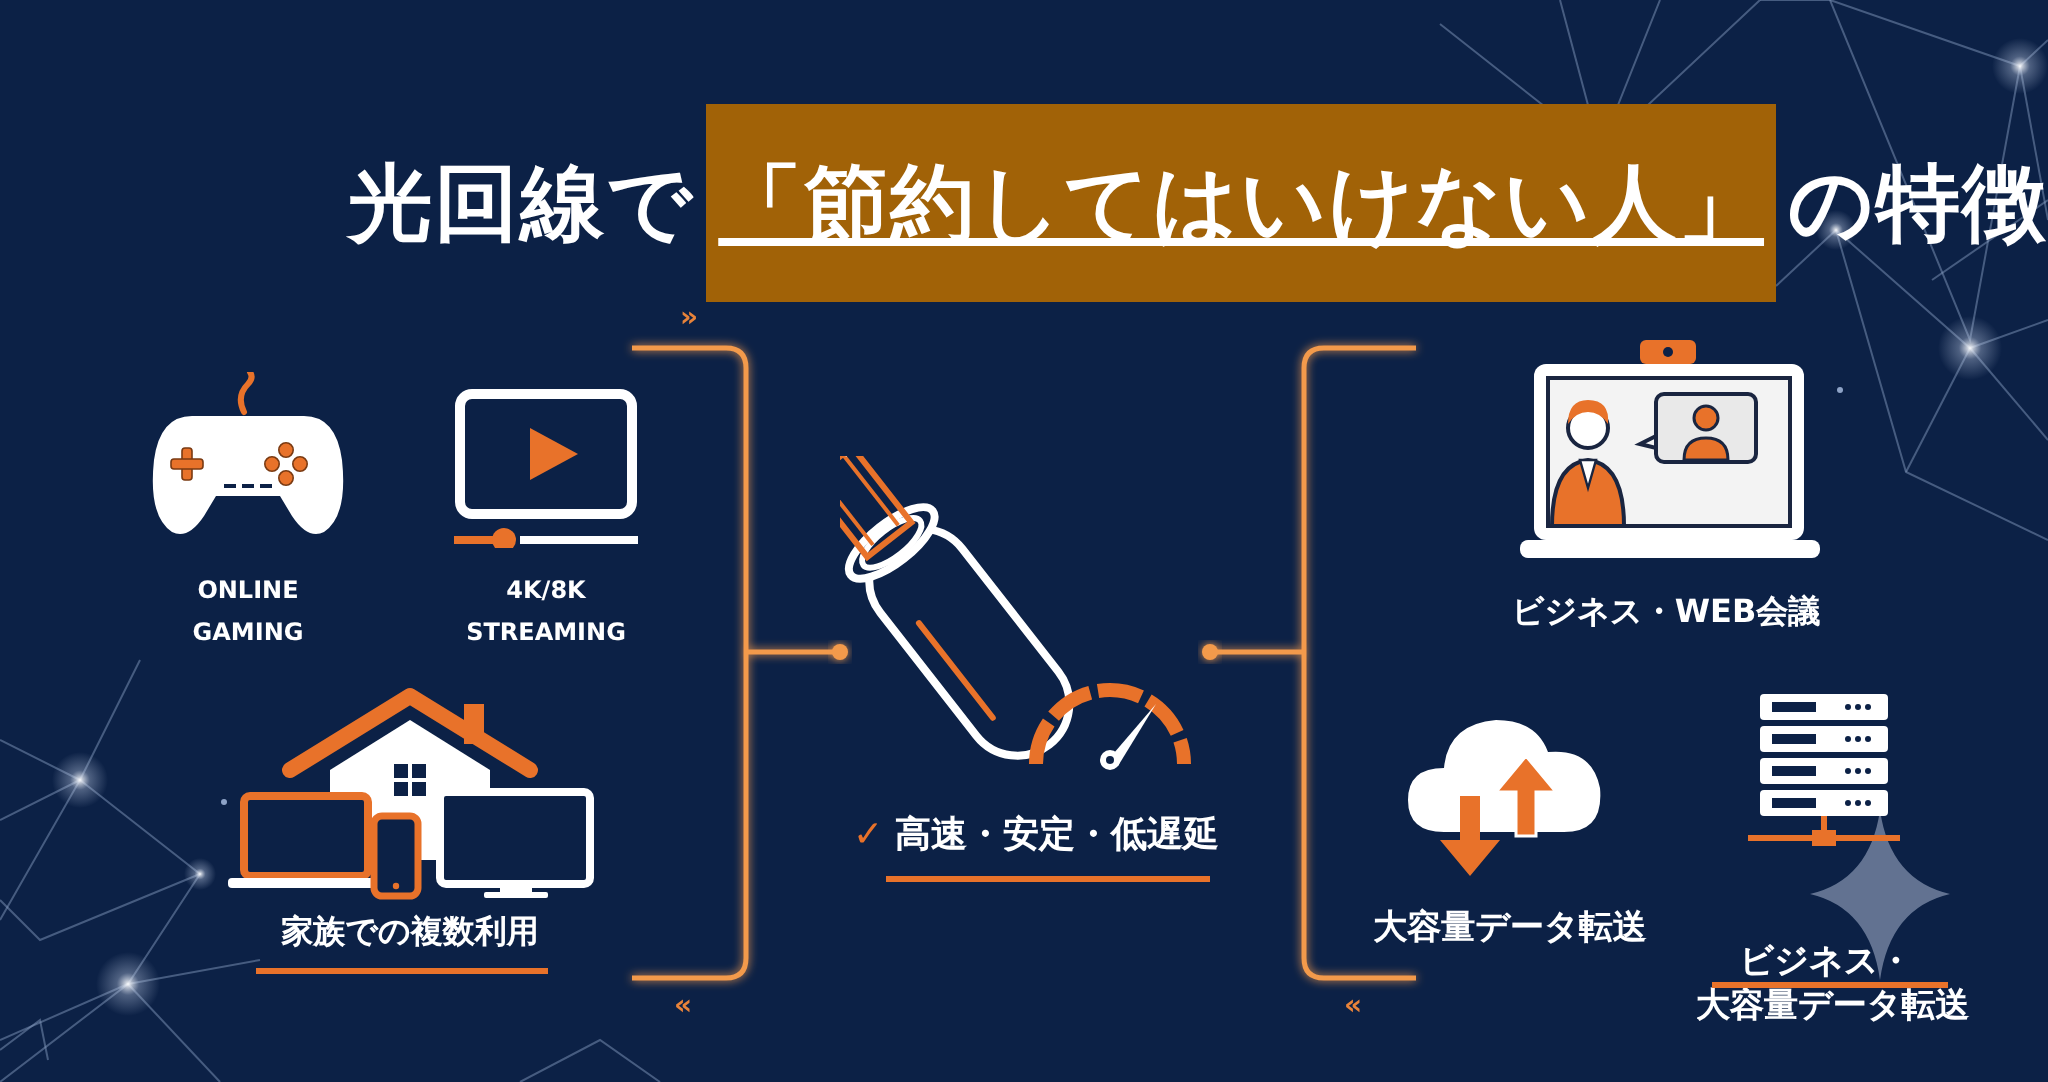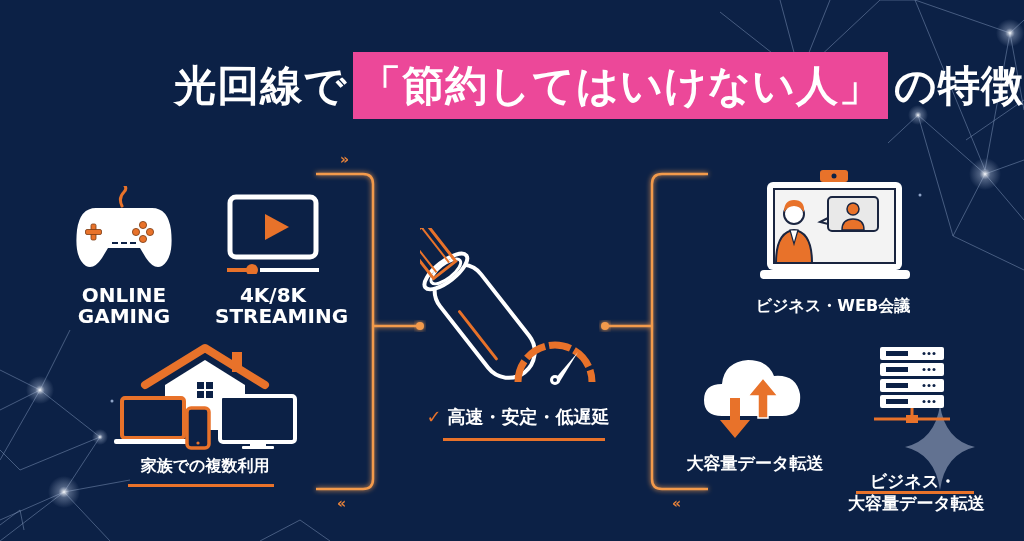--- a/index.html
+++ b/index.html
@@ -11,29 +11,29 @@
       position: relative;
     }
     .bg { position: absolute; inset: 0; z-index: 0; }
     .title {
       position: absolute; left: 0; top: 52px; width: 1024px;
       display: flex; align-items: center; justify-content: flex-end;
       font-weight: bold; font-size: 42px; letter-spacing: 1px;
       z-index: 2;
     }
     .title .hl {
-      background: #ec4899; padding: 0 6px; margin: 0 6px;
-      height: 67px; display: inline-flex; align-items: center;
+      background: #a16207; padding: 16px 6px; margin: 0 6px;
+      height: 67px; display: inline-flex; align-items: center; text-decoration: underline;
     }
     .abs { position: absolute; z-index: 2; }
     .lbl {
       position: absolute; font-weight: bold; color: #fff;
       text-align: center; white-space: nowrap; z-index: 3;
     }
-    .en { font-size: 20px; line-height: 21px; }
+    .en { font-size: 12px; line-height: 21px; }
     .jp { font-size: 16px; }
     .uline { position: absolute; height: 3px; background: #e8722a; z-index: 3; }
     .chev { position: absolute; font-size: 14px; color: #e8833a; font-weight: bold; z-index: 3; letter-spacing: -3px; }
   </style>
 </head>
 <body>
 
 <svg class="bg" width="1024" height="541" viewBox="0 0 1024 541">
   <defs>
     <radialGradient id="glow" cx="50%" cy="50%" r="50%">

